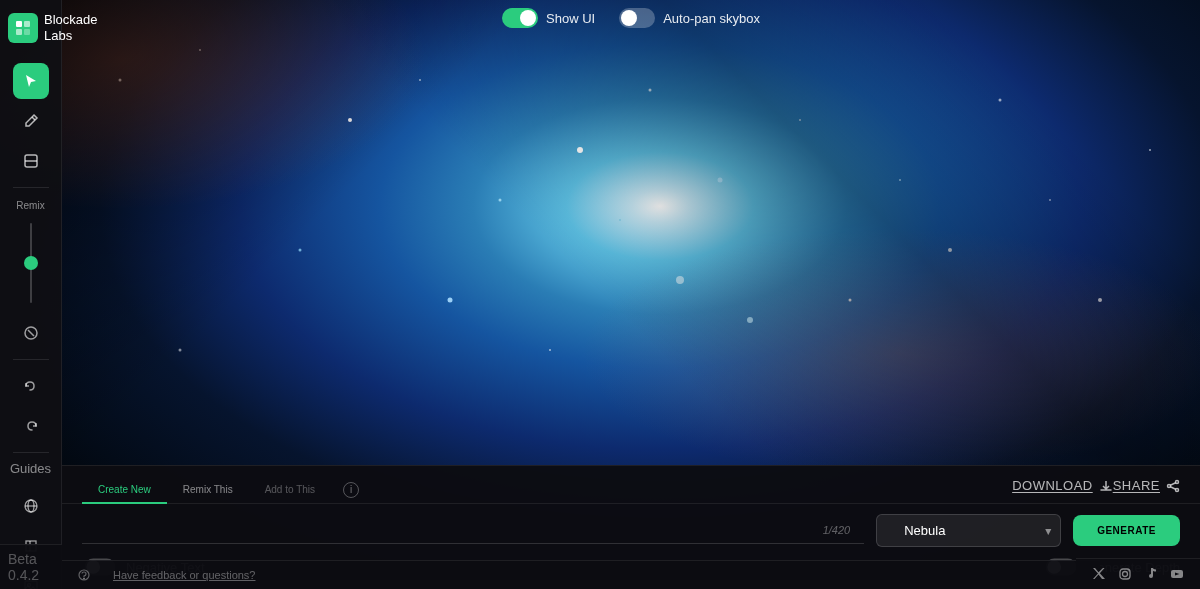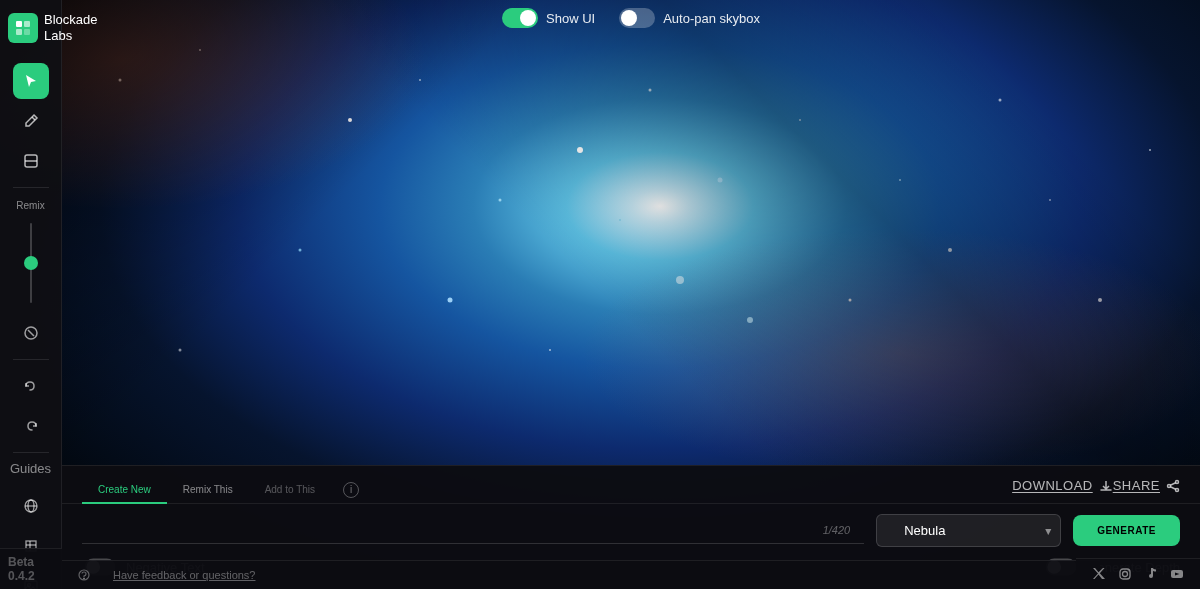--- a/index.html
+++ b/index.html
@@ -419,23 +419,22 @@
       background: rgba(12,12,18,0.97);
       border-top: 1px solid rgba(255,255,255,0.08);
       z-index: 10;
       padding: 6px 8px;
       display: flex;
       flex-direction: column;
       align-items: flex-start;
     }
 
     .beta-text {
-      font-size: 12px;
+      font-size: 14px;
       color: rgba(255,255,255,0.3);
-      font-weight: bold;
     }
 
     .right-footer {
       position: absolute;
       bottom: 0;
       right: 0;
       z-index: 11;
       background: rgba(12,12,18,0.97);
       border-top: 1px solid rgba(255,255,255,0.08);
       display: flex;

